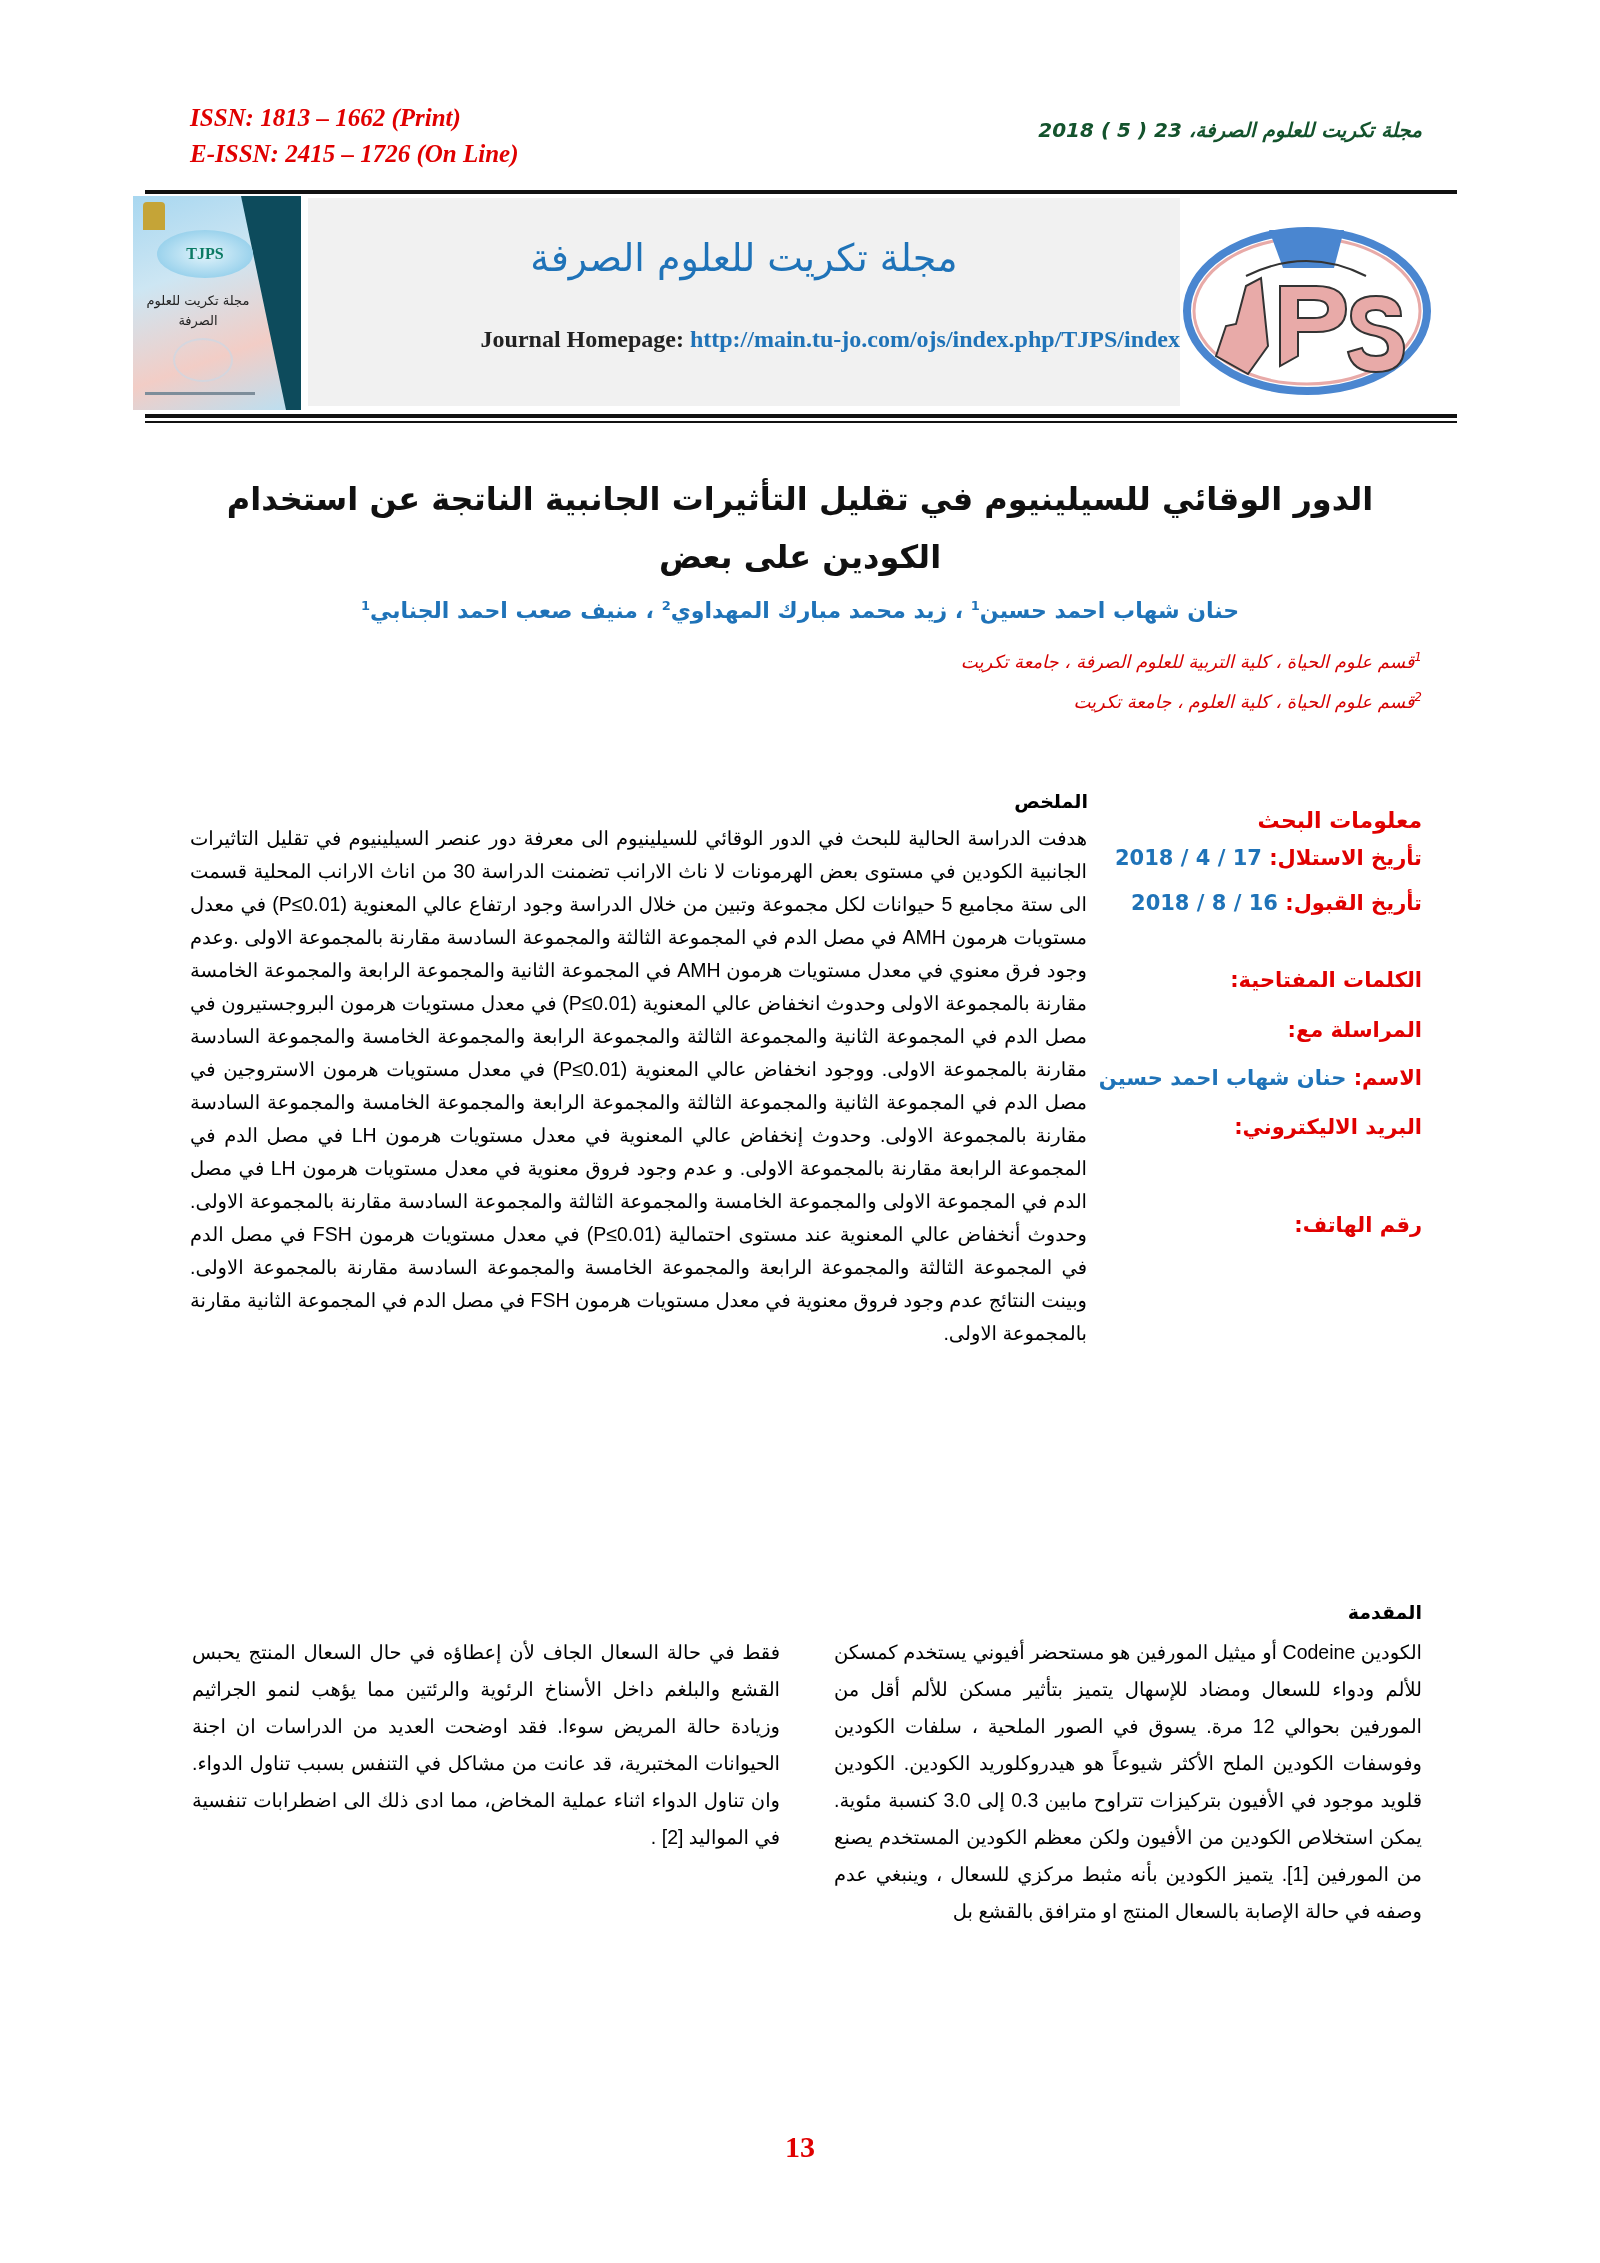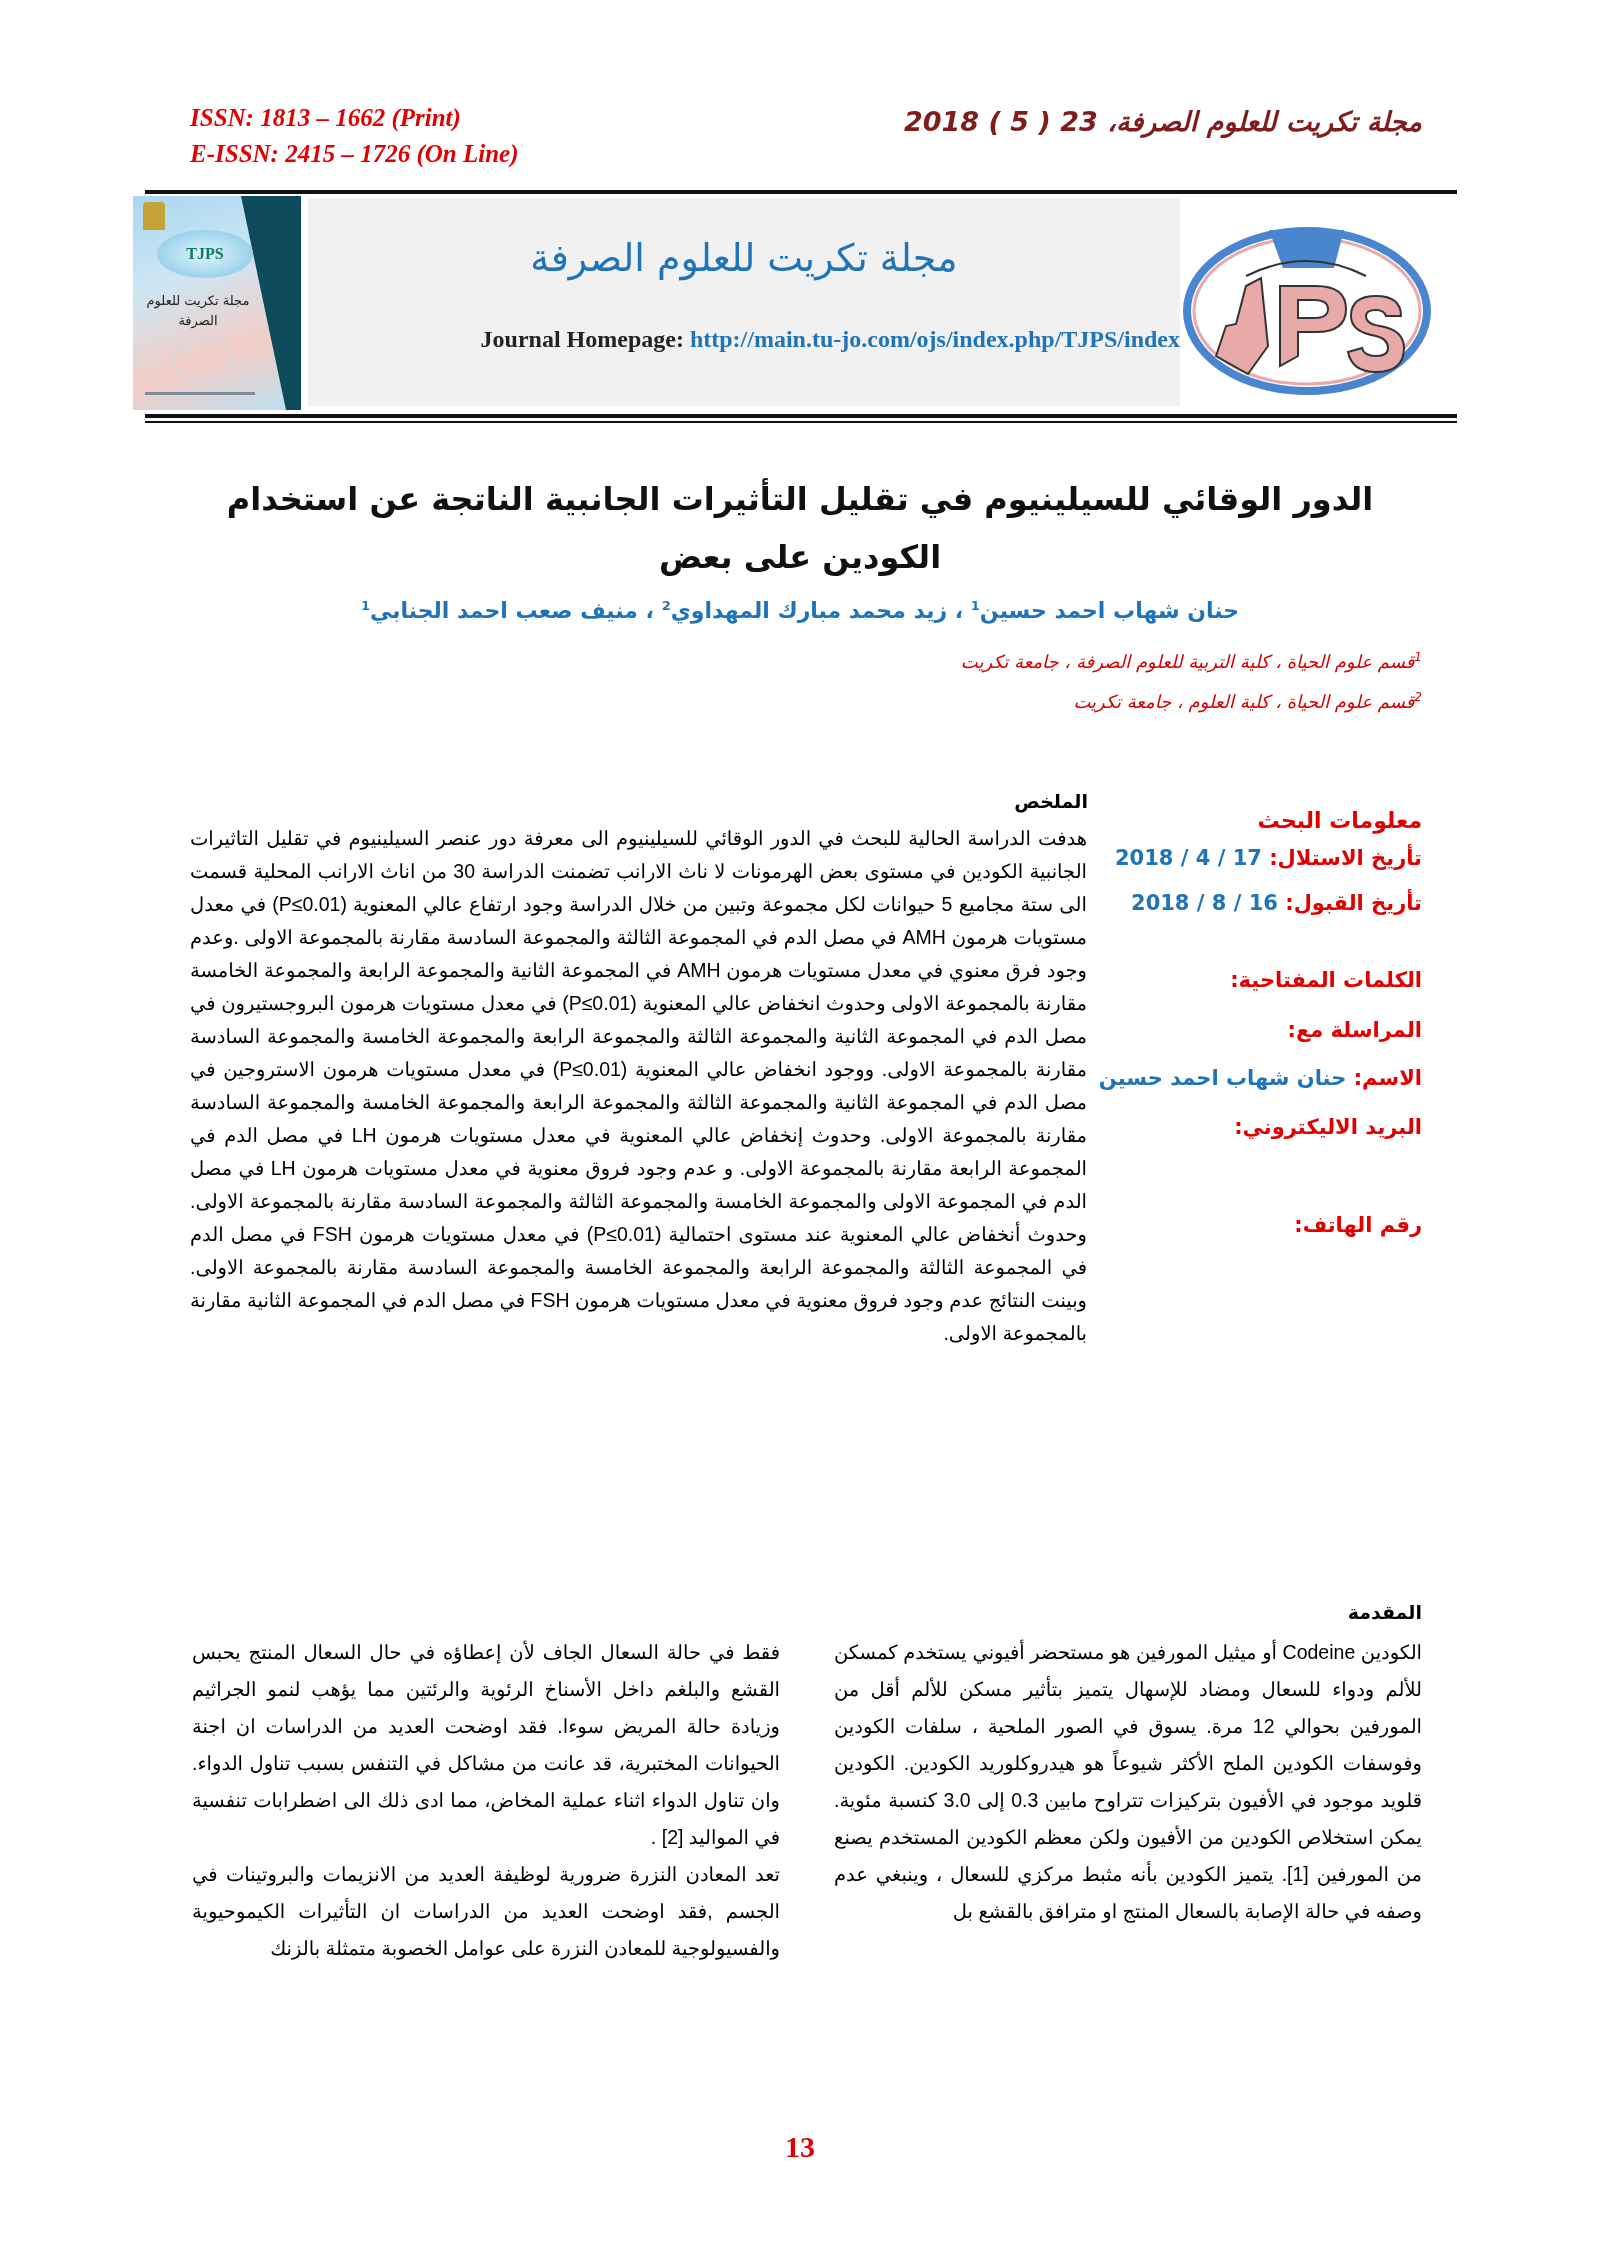--- a/index.html
+++ b/index.html
@@ -1,22 +1,22 @@
 <!DOCTYPE html>
 <html><head>
 <meta charset="utf-8">
 <style>
   html, body { margin: 0; padding: 0; background: #ffffff; }
   body { width: 1600px; height: 2263px; position: relative; overflow: hidden;
          font-family: "DejaVu Sans", "Liberation Sans", sans-serif; color: #000; }
 
   .hdr-left { position: absolute; left: 190px; top: 100px; font-family: "Liberation Serif", serif;
               font-style: italic; font-weight: bold; color: #e00000; font-size: 25px; line-height: 36px; }
-  .hdr-right { position: absolute; right: 178px; top: 104px; direction: rtl; font-family: "DejaVu Sans", sans-serif;
-               font-style: italic; font-weight: bold; color: #7f1d1d; font-size: 27px; line-height: 36px; }
+  .hdr-right { position: absolute; right: 178px; top: 112px; direction: rtl; font-family: "DejaVu Sans", sans-serif;
+               font-style: italic; font-weight: bold; color: #14532d; font-size: 20px; line-height: 36px; }
 
   .rule-top { position: absolute; left: 145px; width: 1312px; top: 190px; height: 4px; background: #111; }
   .banner { position: absolute; left: 130px; top: 196px; width: 1312px; height: 216px; }
   .cover { position: absolute; left: 3px; top: 0; width: 168px; height: 214px;
            background: linear-gradient(160deg, #a8d7f0 0%, #cde6f3 35%, #f2cdc6 70%, #b9e0f3 100%); overflow: hidden; }
   .cover .dark { position: absolute; right: 0; top: 0; width: 60px; height: 214px;
                  background: #0d4b5c; clip-path: polygon(0 0,100% 0,100% 100%,75% 100%); }
   .cover .oval { position: absolute; left: 24px; top: 34px; width: 96px; height: 48px; border-radius: 50%;
                  background: radial-gradient(#e3f4fb, #7cc4e6); text-align: center; line-height: 48px;
                  font-family: "Liberation Serif", serif; font-weight: bold; color: #0b7a63; font-size: 16px; }
@@ -147,16 +147,15 @@
 
 <div class="abstract-head">الملخص</div>
 <div class="abstract">هدفت الدراسة الحالية للبحث في الدور الوقائي للسيلينيوم الى معرفة دور عنصر السيلينيوم في تقليل التاثيرات الجانبية الكودين في مستوى بعض الهرمونات لا ناث الارانب تضمنت الدراسة 30 من اناث الارانب المحلية قسمت الى ستة مجاميع 5 حيوانات لكل مجموعة وتبين من خلال الدراسة وجود ارتفاع عالي المعنوية (P≤0.01) في معدل مستويات هرمون AMH في مصل الدم في المجموعة الثالثة والمجموعة السادسة مقارنة بالمجموعة الاولى .وعدم وجود فرق معنوي في معدل مستويات هرمون AMH في المجموعة الثانية والمجموعة الرابعة والمجموعة الخامسة مقارنة بالمجموعة الاولى وحدوث انخفاض عالي المعنوية (P≤0.01) في معدل مستويات هرمون البروجستيرون في مصل الدم في المجموعة الثانية والمجموعة الثالثة والمجموعة الرابعة والمجموعة الخامسة والمجموعة السادسة مقارنة بالمجموعة الاولى. ووجود انخفاض عالي المعنوية (P≤0.01) في معدل مستويات هرمون الاستروجين في مصل الدم في المجموعة الثانية والمجموعة الثالثة والمجموعة الرابعة والمجموعة الخامسة والمجموعة السادسة مقارنة بالمجموعة الاولى. وحدوث إنخفاض عالي المعنوية في معدل مستويات هرمون LH في مصل الدم في المجموعة الرابعة مقارنة بالمجموعة الاولى. و عدم وجود فروق معنوية في معدل مستويات هرمون LH في مصل الدم في المجموعة الاولى والمجموعة الخامسة والمجموعة الثالثة والمجموعة السادسة مقارنة بالمجموعة الاولى. وحدوث أنخفاض عالي المعنوية عند مستوى احتمالية (P≤0.01) في معدل مستويات هرمون FSH في مصل الدم في المجموعة الثالثة والمجموعة الرابعة والمجموعة الخامسة والمجموعة السادسة مقارنة بالمجموعة الاولى. وبينت النتائج عدم وجود فروق معنوية في معدل مستويات هرمون FSH في مصل الدم في المجموعة الثانية مقارنة بالمجموعة الاولى.</div>
 
 <div class="intro-head">المقدمة</div>
 <div class="col col-right">
   <p>الكودين Codeine أو ميثيل المورفين هو مستحضر أفيوني يستخدم كمسكن للألم ودواء للسعال ومضاد للإسهال يتميز بتأثير مسكن للألم أقل من المورفين بحوالي 12 مرة. يسوق في الصور الملحية ، سلفات الكودين وفوسفات الكودين الملح الأكثر شيوعاً هو هيدروكلوريد الكودين. الكودين قلويد موجود في الأفيون بتركيزات تتراوح مابين 0.3 إلى 3.0 كنسبة مئوية. يمكن استخلاص الكودين من الأفيون ولكن معظم الكودين المستخدم يصنع من المورفين [1]. يتميز الكودين بأنه مثبط مركزي للسعال ، وينبغي عدم وصفه في حالة الإصابة بالسعال المنتج او مترافق بالقشع بل</p>
 </div>
 <div class="col col-left">
   <p>فقط في حالة السعال الجاف لأن إعطاؤه في حال السعال المنتج يحبس القشع والبلغم داخل الأسناخ الرئوية والرئتين مما يؤهب لنمو الجراثيم وزيادة حالة المريض سوءا. فقد اوضحت العديد من الدراسات ان اجنة الحيوانات المختبرية، قد عانت من مشاكل في التنفس بسبب تناول الدواء. وان تناول الدواء اثناء عملية المخاض، مما ادى ذلك الى اضطرابات تنفسية في المواليد [2] .</p>
-  <p>تعد المعادن النزرة ضرورية لوظيفة العديد من الانزيمات والبروتينات في الجسم ,فقد اوضحت العديد من الدراسات ان التأثيرات الكيموحيوية والفسيولوجية للمعادن النزرة على عوامل الخصوبة متمثلة بالزنك</p>
 </div>
 
 <div class="page-num">13</div>
 
 </body></html>

